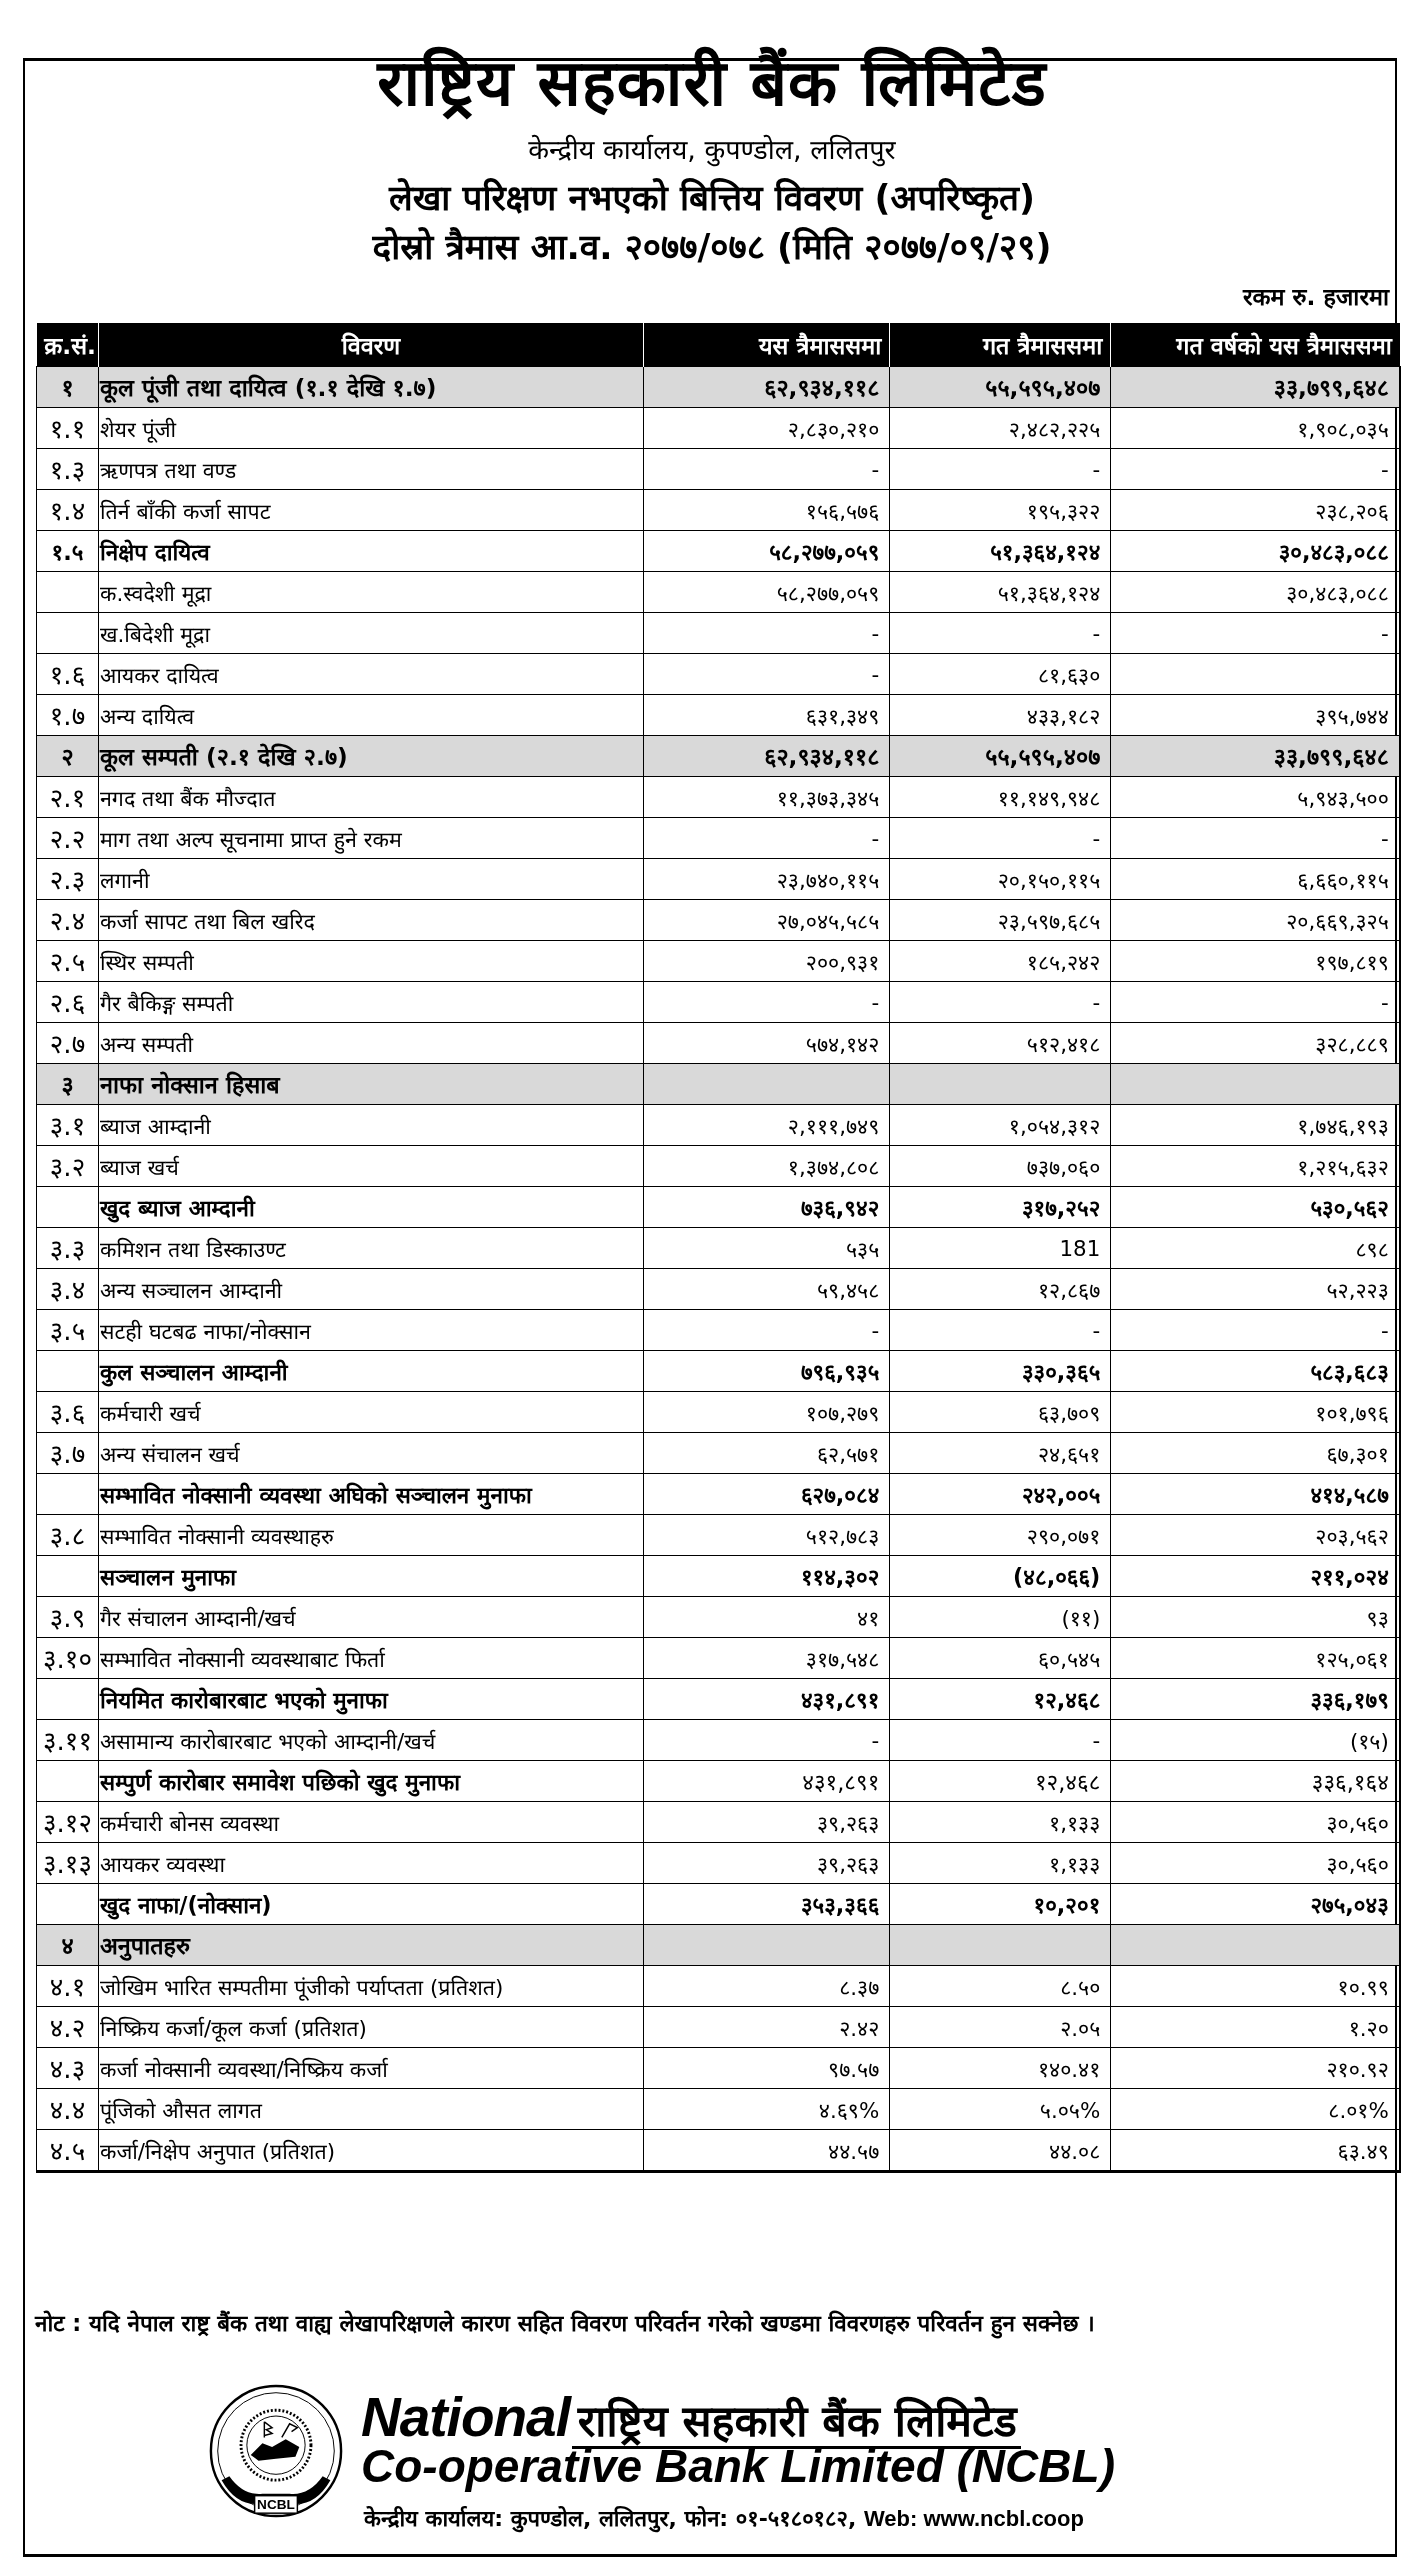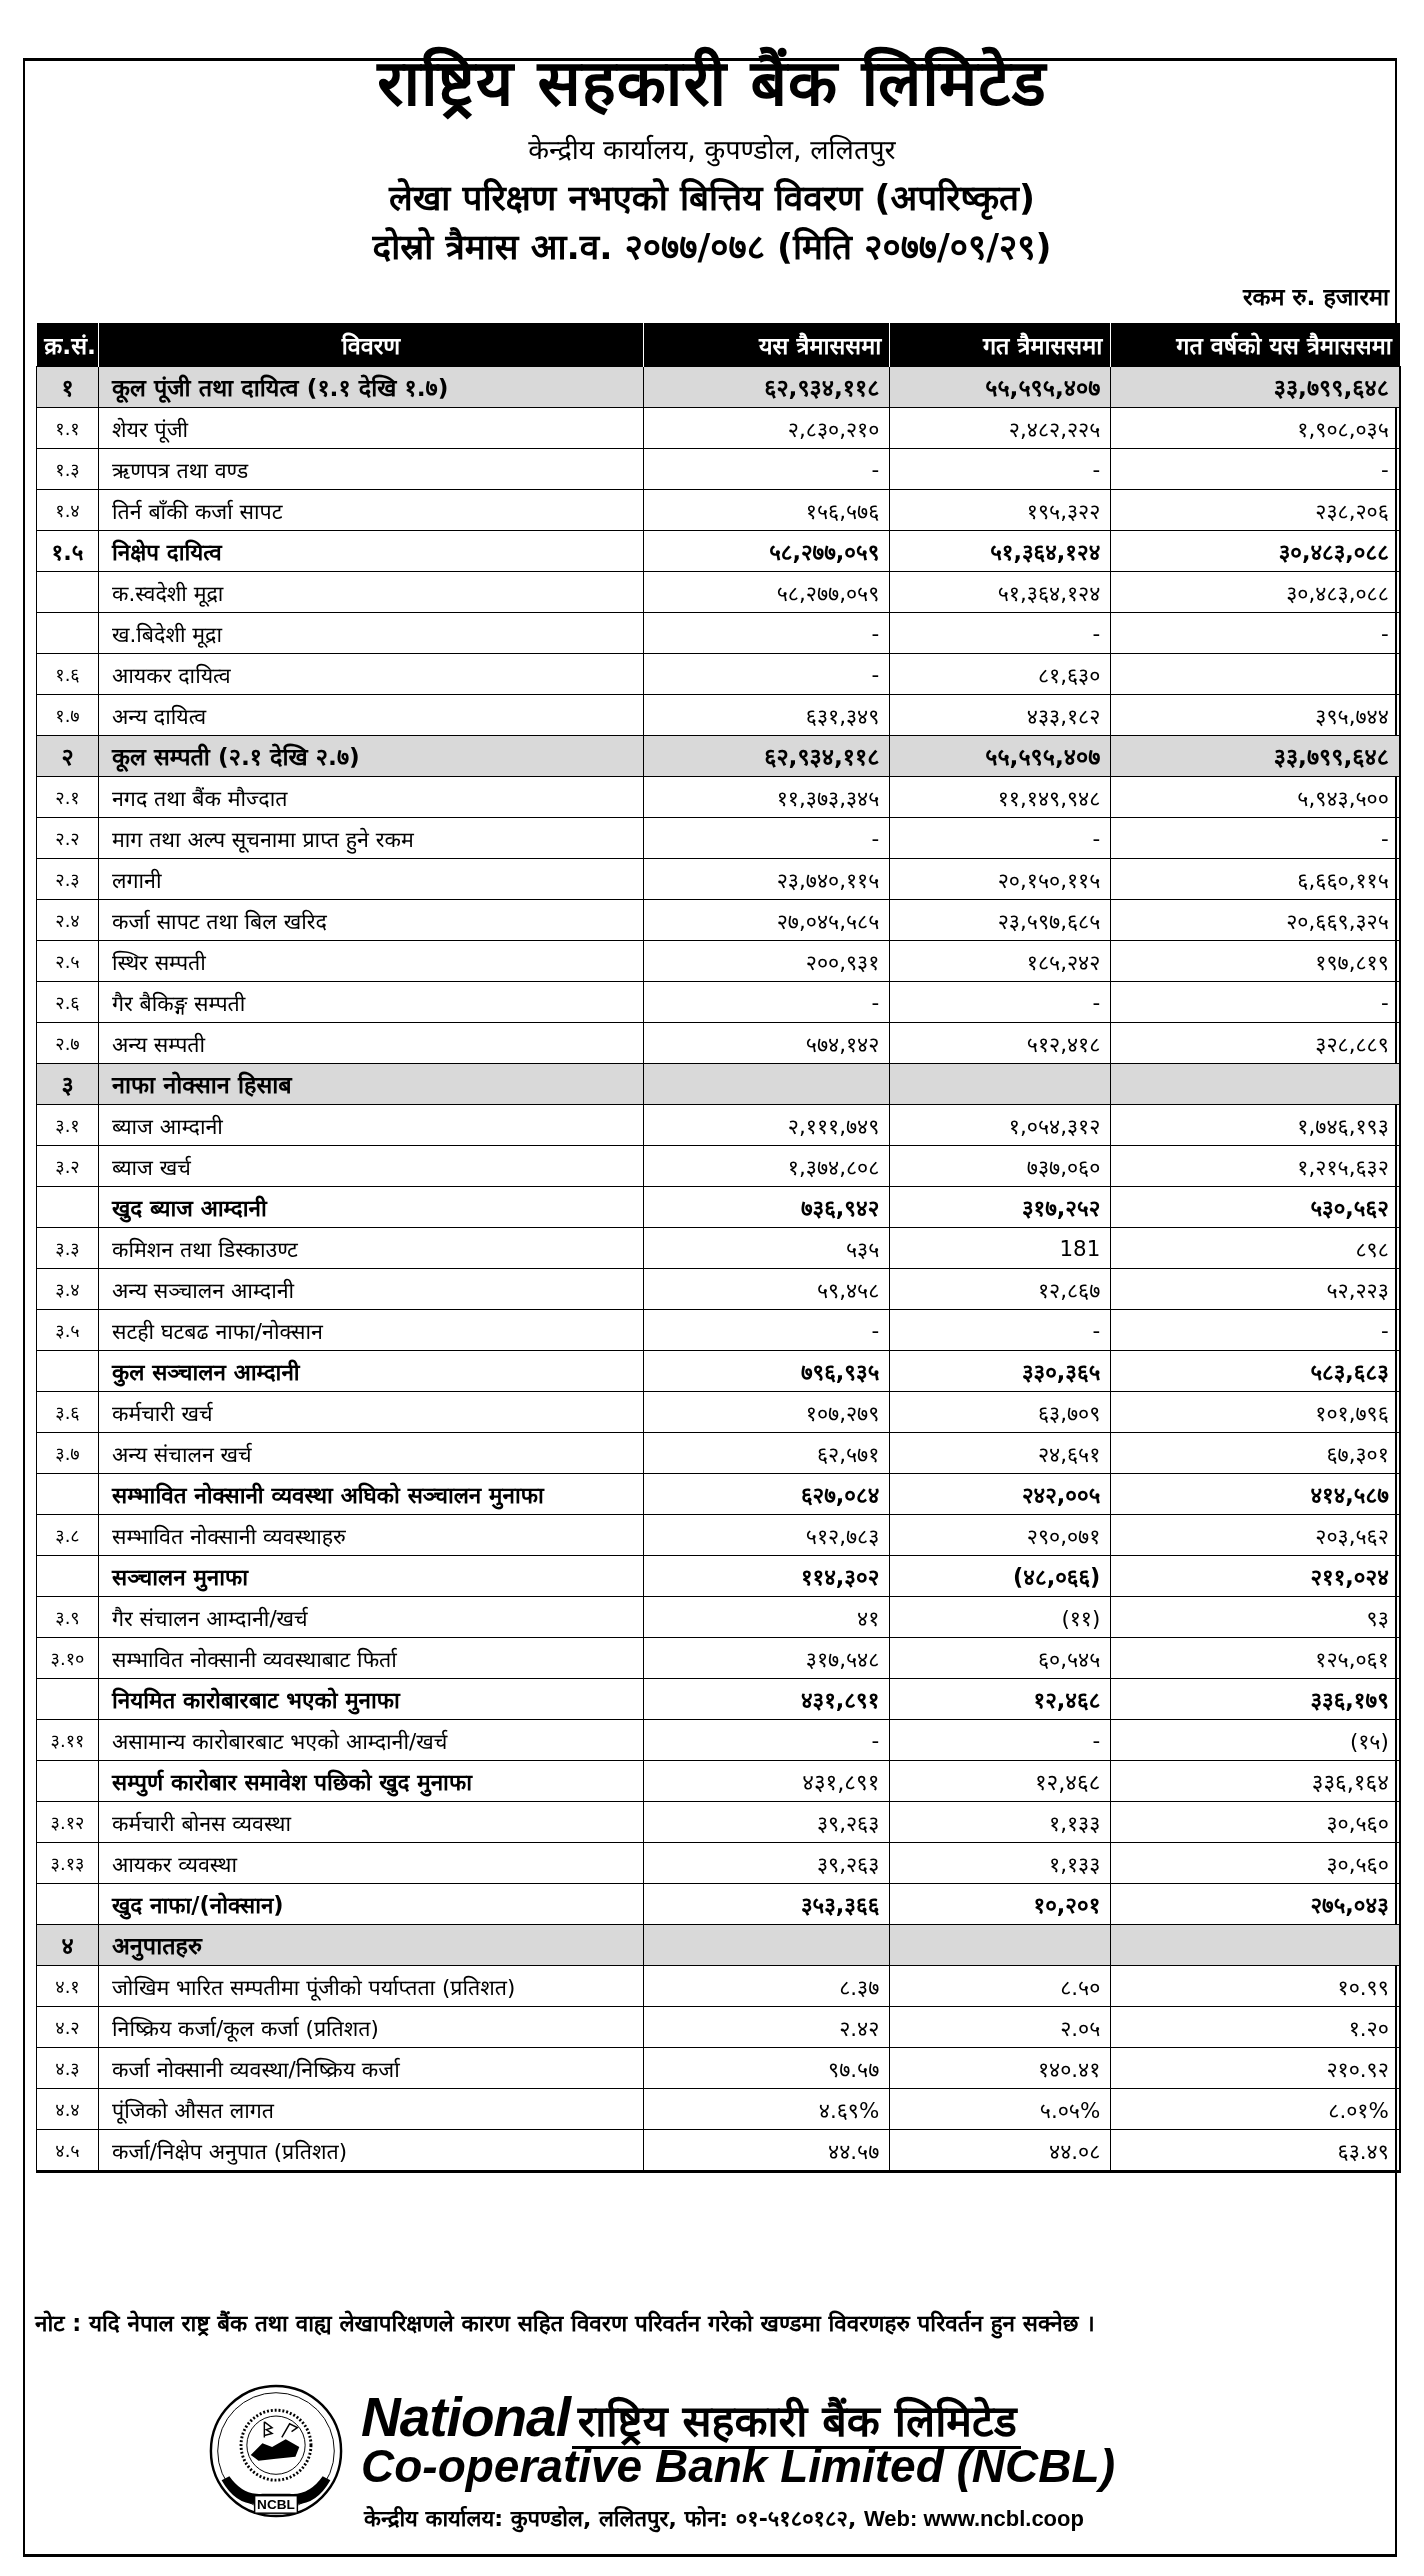--- a/index.html
+++ b/index.html
@@ -19,22 +19,22 @@
   table.fin col.c1 { width: 545px; }
   table.fin col.c2 { width: 246px; }
   table.fin col.c3 { width: 221px; }
   table.fin col.c4 { width: 289px; }
   table.fin th { background: #000; color: #fff; font-size: 23.4px; font-weight: bold; height: 43px;
                  border-left: 1.9px solid #fff; padding: 0 7.8px; margin-top: 44px; }
   table.fin th:first-child { border-left: none; }
   table.fin th.num { text-align: right; }
   table.fin th.desc { text-align: center; }
   table.fin td { border: 1.9px solid #000; height: 40px; padding: 0 9.7px; font-size: 21.4px; white-space: nowrap; overflow: hidden; }
-  table.fin td.sn { text-align: center; padding: 0 1.9px; font-size: 18px; }
-  table.fin td.desc { text-align: left; padding-left: 13px; }
+  table.fin td.sn { text-align: center; padding: 0 1.9px; font-size: 26px; }
+  table.fin td.desc { text-align: left; padding-left: 1px; }
   table.fin td.num { text-align: right; }
   table.fin tr.section td { background: #d9d9d9; font-weight: bold; font-size: 23.4px; }
   table.fin tr.bold td { font-weight: bold; font-size: 22.4px; margin-top: 28px; }
   table.fin tr:last-child td { border-bottom: 3.9px solid #000; }
   table.fin td:last-child { border-right: 2.9px solid #000; }
 
   .note { position: absolute; left: 35px; top: 2307px; width: 1363px; font-size: 22.4px; font-weight: bold; white-space: nowrap; }
 
   .footer { position: absolute; left: 208px; top: 2383px; width: 974px; height: 146px; }
   .logo { position: absolute; left: 0; top: 0; width: 136px; height: 136px; }

